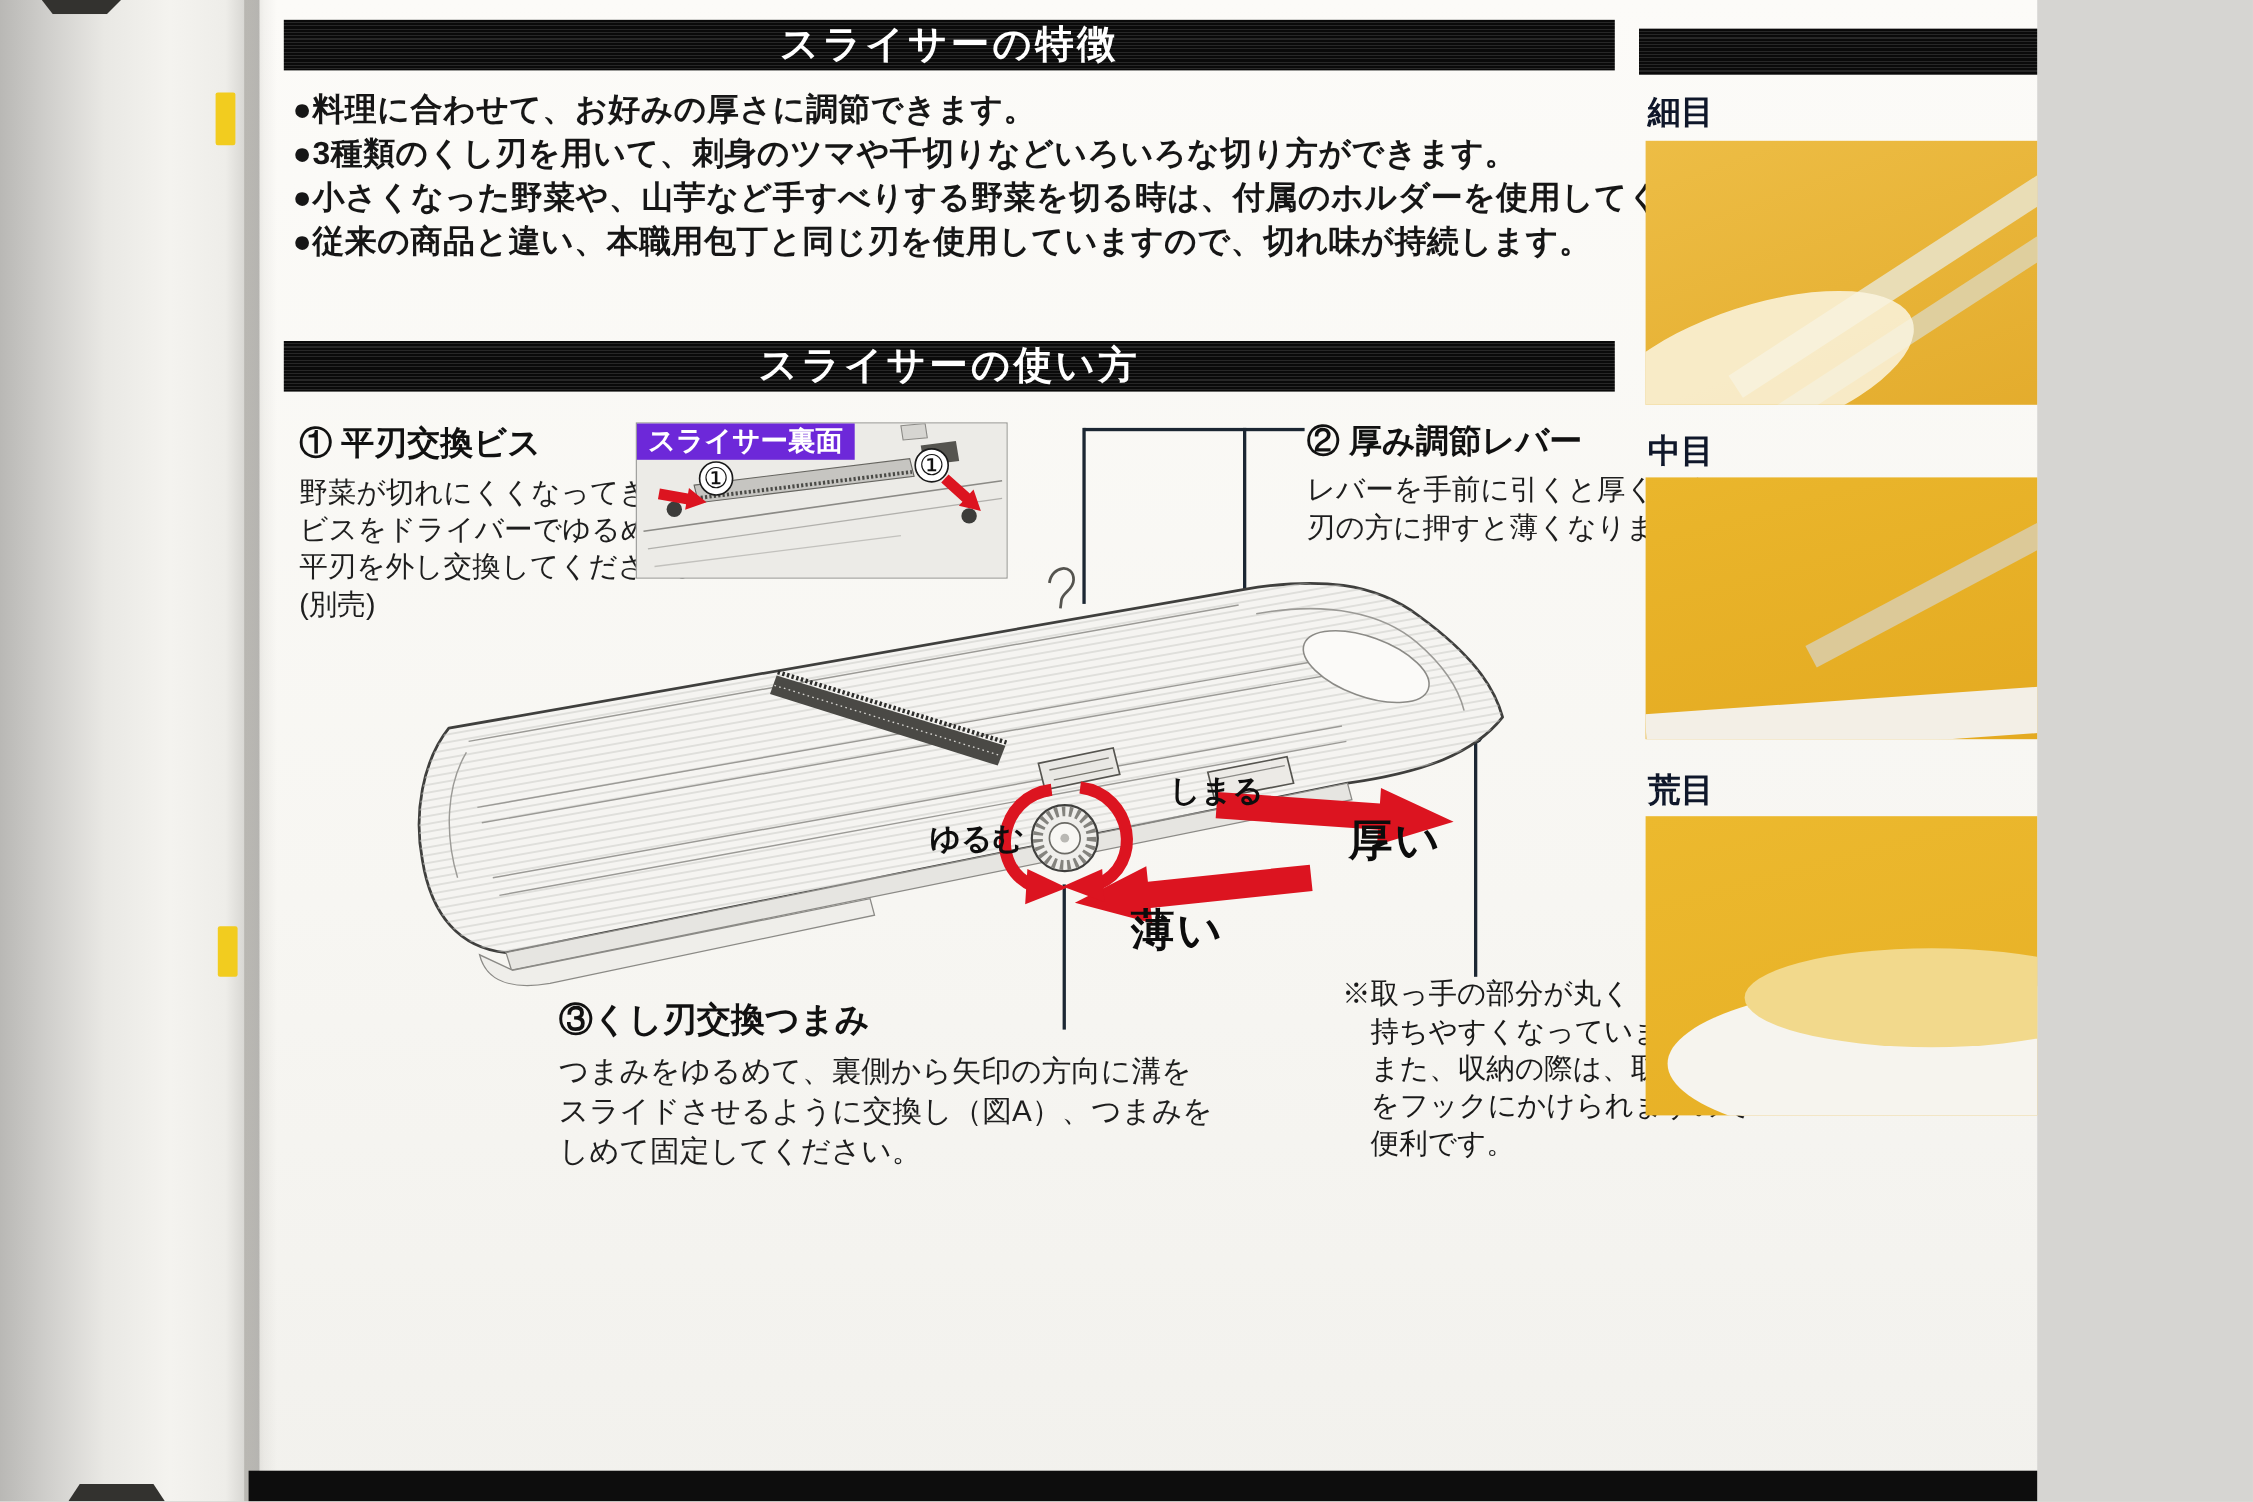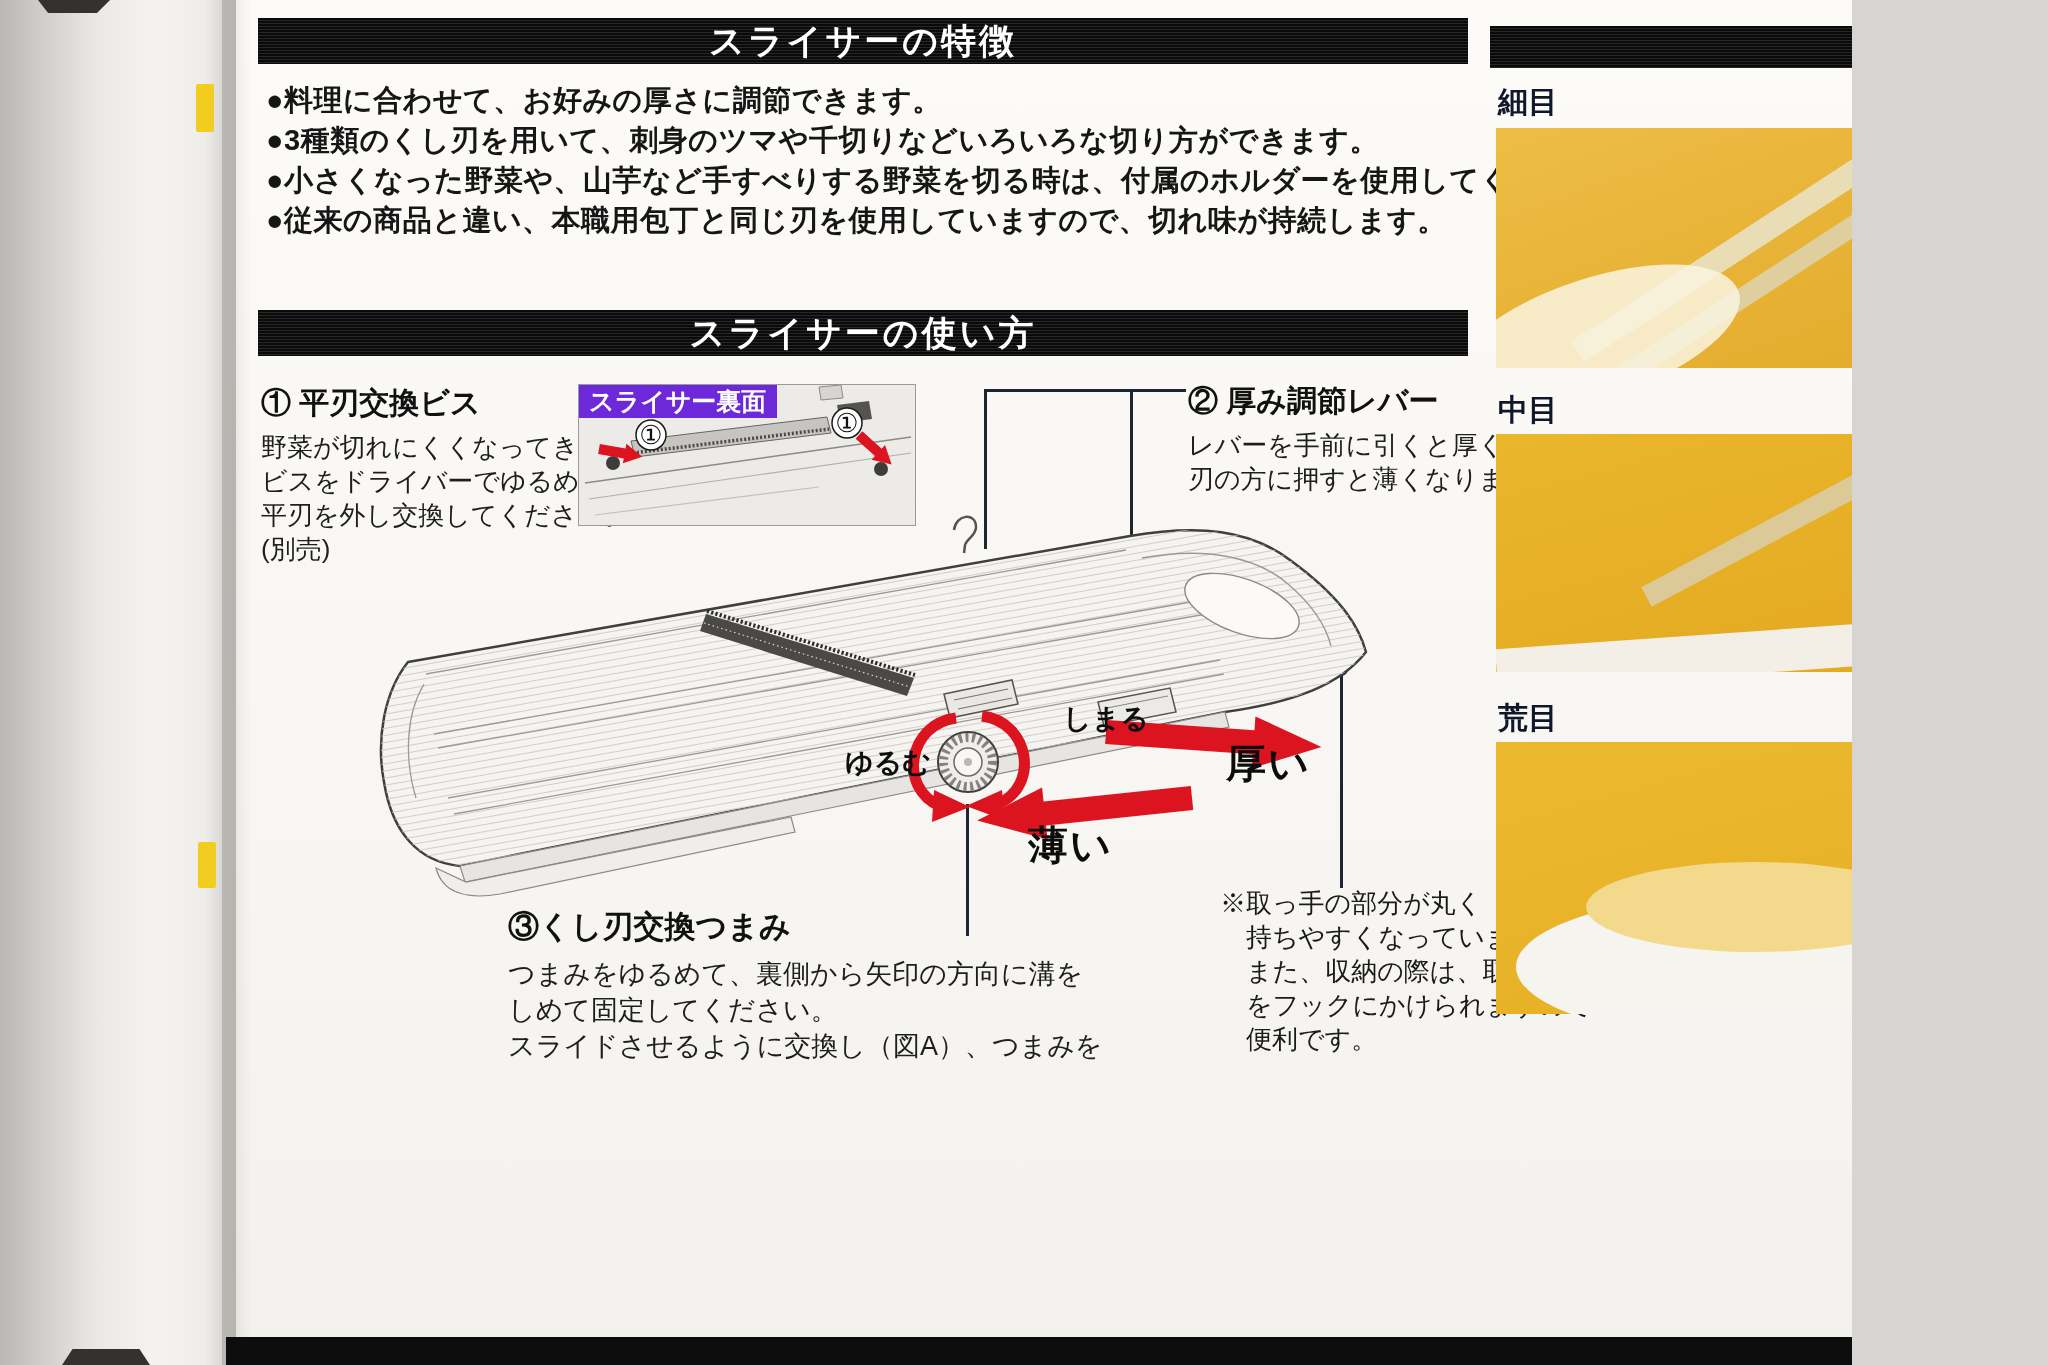--- a/index.html
+++ b/index.html
@@ -51,21 +51,21 @@
     <div class="bullet">●料理に合わせて、お好みの厚さに調節できます。</div>
     <div class="bullet">●3種類のくし刃を用いて、刺身のツマや千切りなどいろいろな切り方ができます。</div>
     <div class="bullet">●小さくなった野菜や、山芋など手すべりする野菜を切る時は、付属のホルダーを使用してください。</div>
     <div class="bullet">●従来の商品と違い、本職用包丁と同じ刃を使用していますので、切れ味が持続します。</div>
   </div>
 
   <div class="abs blackbar" style="left:258px;top:310px;width:1210px;height:46px;">
     <span class="bar-title" style="line-height:46px;">スライサーの使い方</span>
   </div>
 
-  <div class="abs" style="left:261px;top:383px;">
+  <div class="abs" style="left:272px;top:383px;">
     <div class="step-heading">① 平刃交換ビス</div>
     <div class="step-body" style="margin-top:6px;">
       <div>野菜が切れにくくなってきたら</div>
       <div>ビスをドライバーでゆるめて</div>
       <div>平刃を外し交換してください。</div>
       <div>(別売)</div>
     </div>
   </div>
 
   <div class="abs inset" style="left:578px;top:384px;width:336px;height:140px;">
@@ -164,22 +164,22 @@
 
   <div class="abs diagram-label" style="left:1063px;top:700px;text-align:center;">しまる</div>
   <div class="abs diagram-label" style="left:845px;top:744px;">ゆるむ</div>
   <div class="abs diagram-label-big" style="left:1226px;top:736px;">厚い</div>
   <div class="abs diagram-label-big" style="left:1028px;top:818px;">薄い</div>
 
   <div class="abs" style="left:508px;top:906px;">
     <div class="step-heading" style="font-size:31px;">③くし刃交換つまみ</div>
     <div class="step-body" style="margin-top:8px;font-size:27px;line-height:36px;">
       <div>つまみをゆるめて、裏側から矢印の方向に溝を</div>
+      <div>スライドさせるように交換し（図A）、つまみを</div>
       <div>しめて固定してください。</div>
-      <div>スライドさせるように交換し（図A）、つまみを</div>
     </div>
   </div>
 
   <div class="abs note-body" style="left:1220px;top:886px;">
     <div>※取っ手の部分が丸く</div>
     <div class="indent">持ちやすくなっています。</div>
     <div class="indent">また、収納の際は、取っ手</div>
     <div class="indent">をフックにかけられますので</div>
     <div class="indent">便利です。</div>
   </div>

